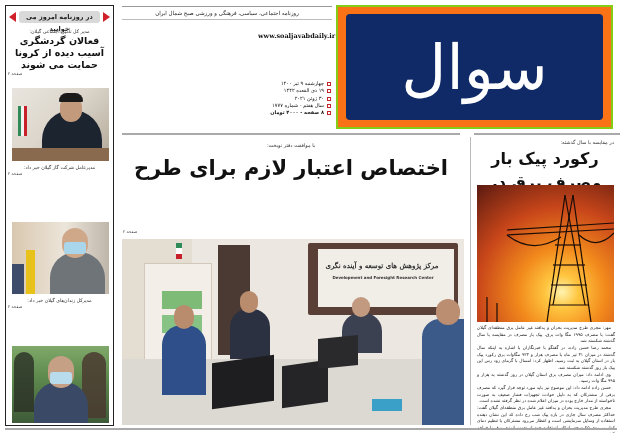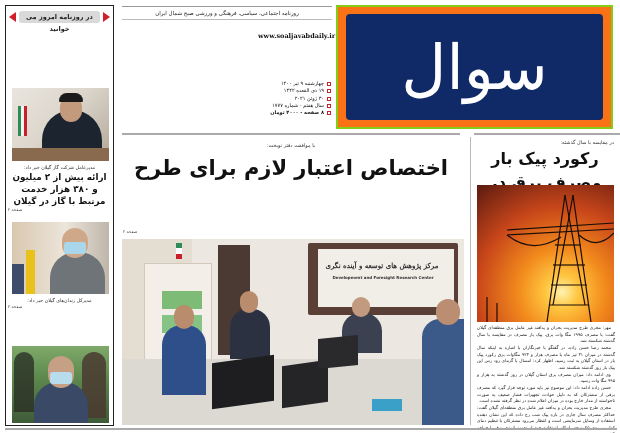--- a/index.html
+++ b/index.html
@@ -57,33 +57,37 @@
 
 <div class="page">
 
   <div class="sidebar">
     <div class="sb-banner">
       <span class="arrow-l"></span>
       <span class="lbl">در روزنامه امروز می خوانید</span>
       <span class="arrow-r"></span>
     </div>
 
+    <div style="position:absolute;left:2px;right:2px;top:22px;">
+      <div class="kicker">مدیر کل تأمین اجتماعی گیلان:</div>
+      <div class="sb-title" style="padding:0 4px;">فعالان گردشگری آسیب دیده از کرونا حمایت می شوند</div>
+      <div class="page-ref">صفحه ۲</div>
+    </div>
     <div class="photo" style="left:6px;top:82px;width:97px;height:73px;background:linear-gradient(135deg,#e9e5de 0%,#dcd6cc 45%,#b3a898 100%);">
       <div style="position:absolute;left:6px;top:18px;width:3px;height:30px;background:#2e8b57;"></div>
       <div style="position:absolute;left:9px;top:18px;width:3px;height:30px;background:#f2f2f2;"></div>
       <div style="position:absolute;left:12px;top:18px;width:3px;height:30px;background:#c8202a;"></div>
       <div style="position:absolute;left:30px;top:22px;width:60px;height:51px;background:#1c2430;border-radius:30px 30px 0 0;"></div>
       <div style="position:absolute;left:48px;top:8px;width:22px;height:26px;background:#c49a7c;border-radius:11px;"></div>
       <div style="position:absolute;left:47px;top:5px;width:24px;height:9px;background:#1a1a1a;border-radius:12px 12px 2px 2px;"></div>
       <div style="position:absolute;left:0;top:60px;width:97px;height:13px;background:#8a6a4e;"></div>
     </div>
 
     <div style="position:absolute;left:2px;right:2px;top:158px;">
       <div class="kicker">مدیرعامل شرکت گاز گیلان خبر داد:</div>
-      <div class="sb-title" style="padding:0 1px;font-size:8.8px;">ارائه بیش از ۲ میلیون و ۳۸۰ هزار خدمت مرتبط با گاز در گیلان</div>
       <div class="page-ref">صفحه ۲</div>
     </div>
     <div class="photo" style="left:6px;top:216px;width:97px;height:72px;background:linear-gradient(90deg,#d9c8b0 0%,#ece5da 55%,#bfb6aa 100%);">
       <div style="position:absolute;left:14px;top:28px;width:9px;height:44px;background:#e8c21a;"></div>
       <div style="position:absolute;left:38px;top:30px;width:55px;height:42px;background:#6f7478;border-radius:26px 26px 0 0;"></div>
       <div style="position:absolute;left:50px;top:6px;width:26px;height:30px;background:#cfa88a;border-radius:13px;"></div>
       <div style="position:absolute;left:52px;top:20px;width:22px;height:12px;background:#a9d6ea;border-radius:3px;"></div>
       <div style="position:absolute;left:0;top:42px;width:12px;height:30px;background:#3c4c6a;"></div>
     </div>
 

